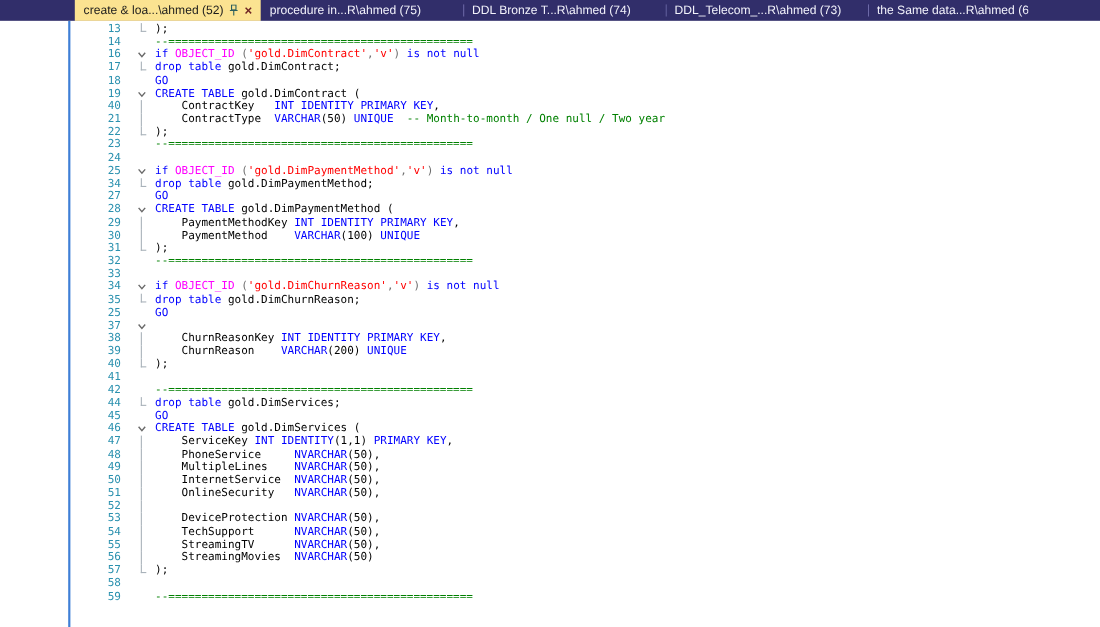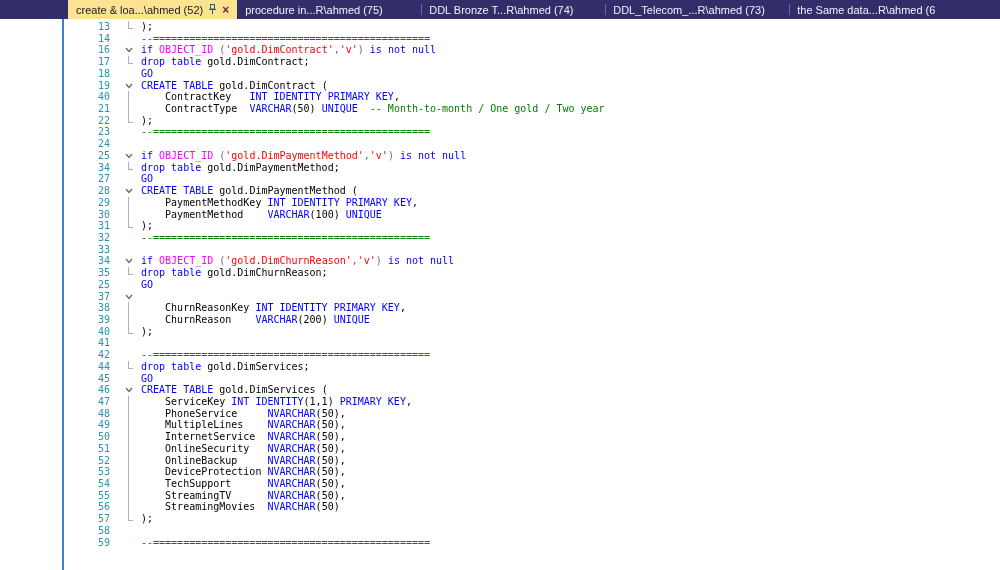--- a/index.html
+++ b/index.html
@@ -167,21 +167,21 @@
         <div class="fold">
           <div class="vline"></div>
         </div>
         <div class="code"><span class="tk-t">    ContractKey   </span><span class="tk-k">INT IDENTITY PRIMARY KEY</span><span class="tk-t">,</span></div>
       </div>
       <div class="line">
         <div class="gutter">21</div>
         <div class="fold">
           <div class="vline"></div>
         </div>
-        <div class="code"><span class="tk-t">    ContractType  </span><span class="tk-k">VARCHAR</span><span class="tk-t">(50) </span><span class="tk-k">UNIQUE</span><span class="tk-t">  </span><span class="tk-c">-- Month-to-month / One gold / Two year</span></div>
+        <div class="code"><span class="tk-t">    ContractType  </span><span class="tk-k">VARCHAR</span><span class="tk-t">(50) </span><span class="tk-k">UNIQUE</span><span class="tk-t">  </span><span class="tk-c">-- Month-to-month / One null / Two year</span></div>
       </div>
       <div class="line">
         <div class="gutter">22</div>
         <div class="fold">
           <div class="lend"></div>
         </div>
         <div class="code"><span class="tk-t">);</span></div>
       </div>
       <div class="line">
         <div class="gutter">23</div>
@@ -368,21 +368,20 @@
         <div class="fold">
           <div class="vline"></div>
         </div>
         <div class="code"><span class="tk-t">    OnlineSecurity   </span><span class="tk-k">NVARCHAR</span><span class="tk-t">(50),</span></div>
       </div>
       <div class="line">
         <div class="gutter">52</div>
         <div class="fold">
           <div class="vline"></div>
         </div>
-        <div class="code"><span class="tk-t">    OnlineBackup     </span><span class="tk-k">NVARCHAR</span><span class="tk-t">(50),</span></div>
       </div>
       <div class="line">
         <div class="gutter">53</div>
         <div class="fold">
           <div class="vline"></div>
         </div>
         <div class="code"><span class="tk-t">    DeviceProtection </span><span class="tk-k">NVARCHAR</span><span class="tk-t">(50),</span></div>
       </div>
       <div class="line">
         <div class="gutter">54</div>

